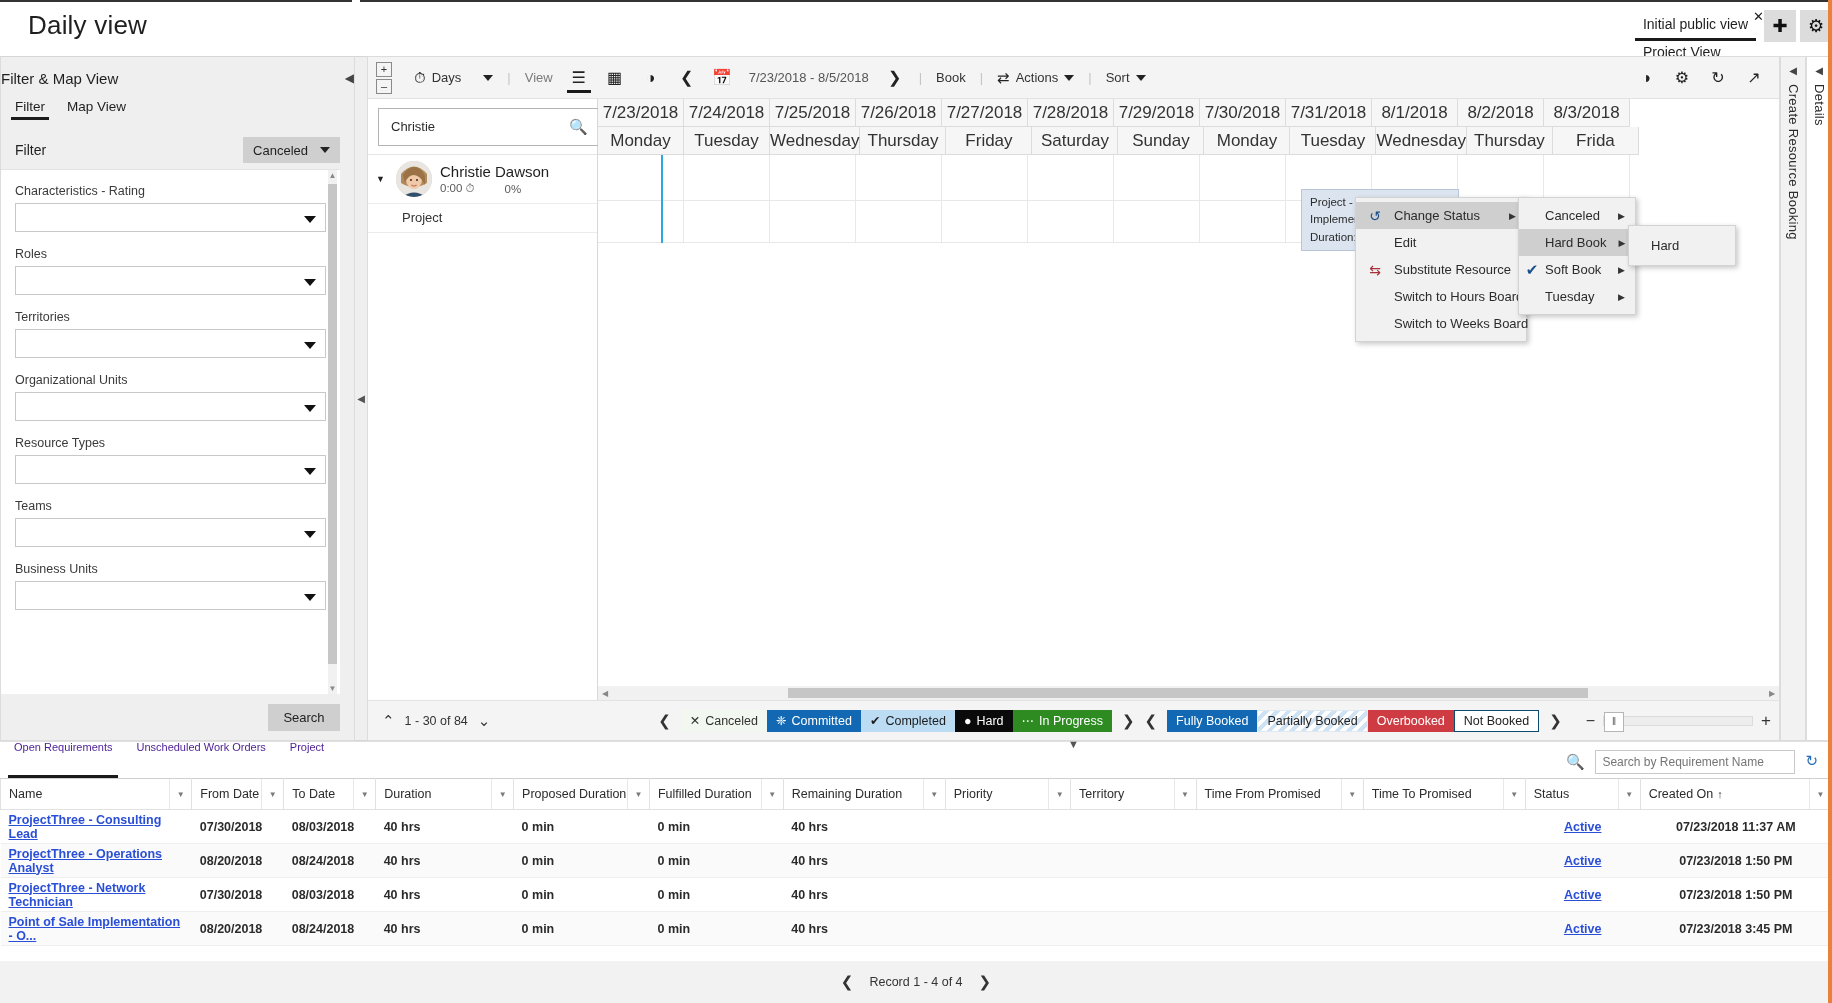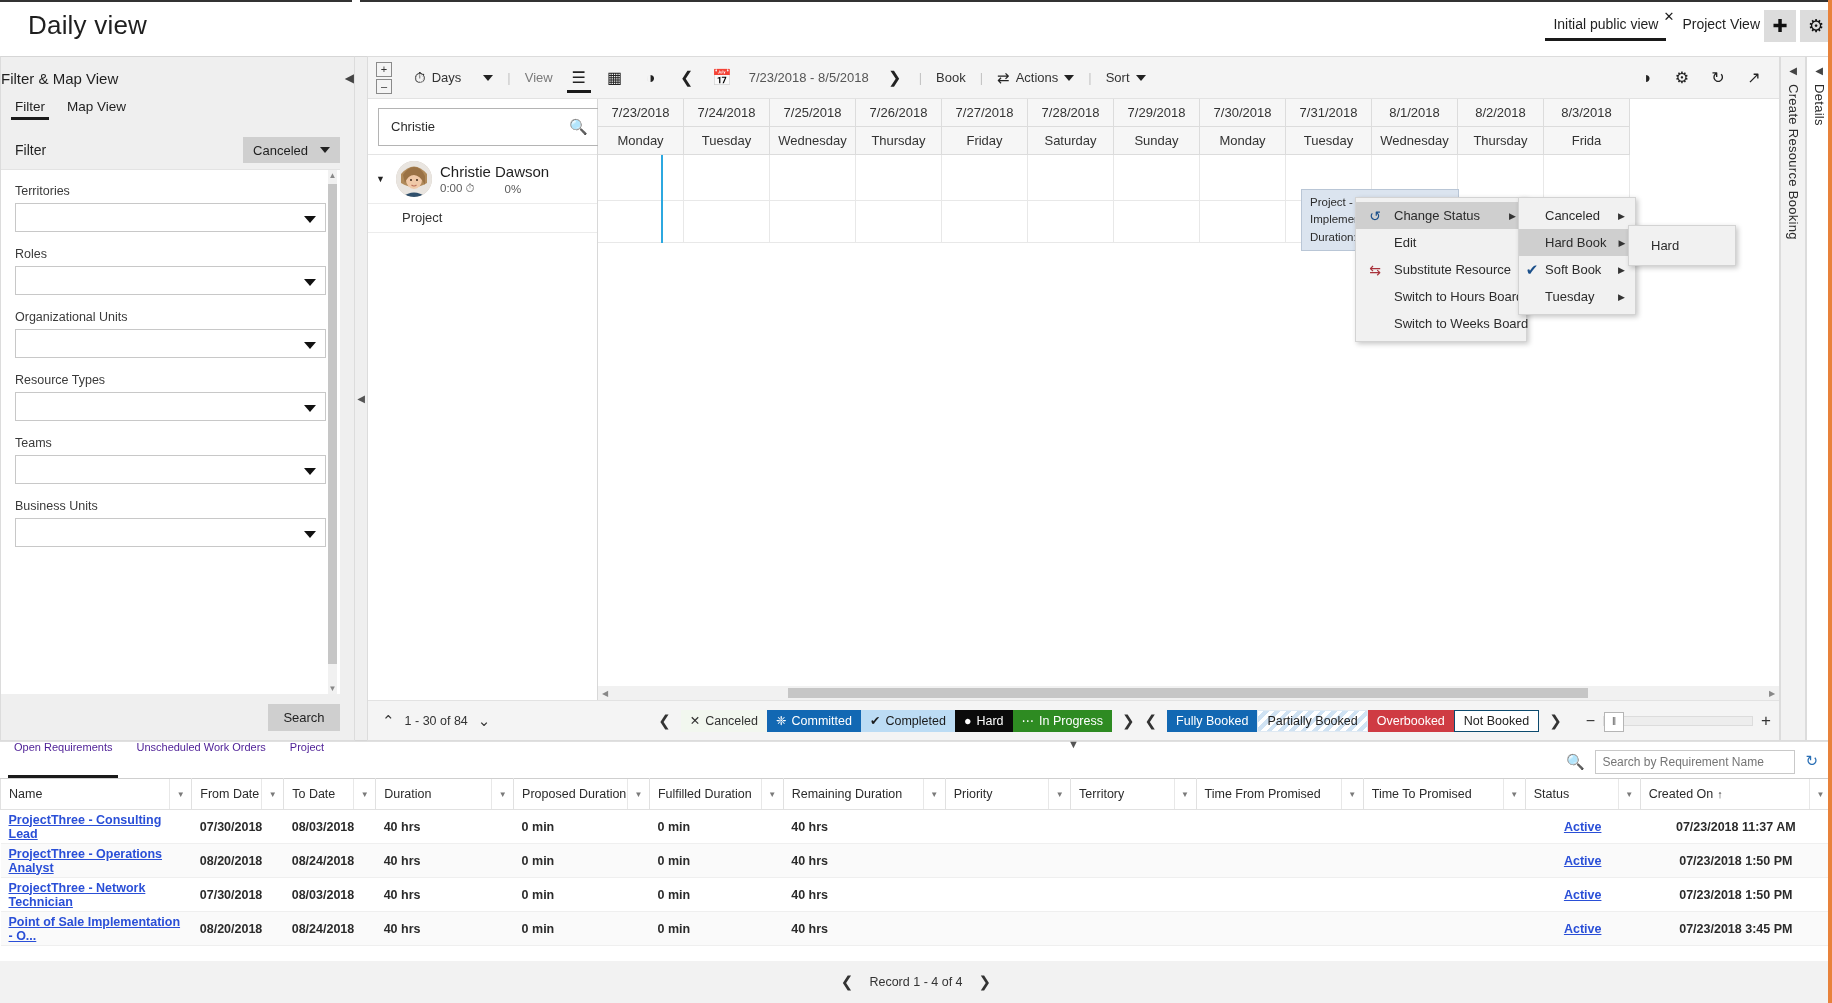--- a/index.html
+++ b/index.html
@@ -10,21 +10,21 @@
     font-size:13px; color:#2b2b2b; background:#fff;
     overflow:hidden;
     position:relative;
   }
   .app { position:absolute; inset:0; display:flex; flex-direction:column; }
 
   
   .topbar { height:56px; flex:0 0 56px; position:relative; background:#fff; border-bottom:1px solid #fff; }
   .topbar .title { position:absolute; left:28px; top:10px; font-size:26px; font-weight:400; color:#1f1f1f; letter-spacing:.2px;}
   .topline-seg { position:absolute; top:0; height:2px; background:#333; }
-  .view-tabs { position:absolute; right:60px; top:13px; display:flex; align-items:flex-start; gap:0; }
+  .view-tabs { position:absolute; right:72px; top:13px; display:flex; align-items:flex-start; gap:0;flex-direction:column; }
   .vtab { position:relative; padding:3px 12px 9px 12px; font-size:14px; color:#1f1f1f; cursor:pointer; white-space:nowrap;}
   .vtab.active:after { content:""; position:absolute; left:4px; right:4px; bottom:0; height:3px; background:#1a1a1a; }
   .vtab .closex { position:absolute; right:-4px; top:-4px; font-size:13px; color:#1a1a1a; }
   .sq-btn { width:32px; height:32px; background:#dcdcdc; display:flex; align-items:center; justify-content:center;
             font-size:18px; color:#111; cursor:pointer; }
   .topbar .plus { position:absolute; right:36px; top:10px; }
   .topbar .gear { position:absolute; right:0px;  top:10px; }
 
   
   .mid { flex:1 1 auto; display:flex; min-height:0; position:relative; }
@@ -81,21 +81,21 @@
   .res-row { display:flex; align-items:center; gap:8px; padding:6px 8px; border-bottom:1px solid #ececec; }
   .res-expand { font-size:9px; color:#222; cursor:pointer; width:12px; }
   .avatar { width:36px; height:36px; border-radius:50%; overflow:hidden; flex:0 0 36px; background:#d8cfc6; position:relative; }
   .res-name { font-size:15px; color:#1f1f1f; line-height:1.15; }
   .res-sub { font-size:11.5px; color:#5a5a5a; display:flex; gap:30px; margin-top:2px; align-items:center; }
   .res-child { font-size:13px; color:#333; padding:6px 8px 7px 34px; border-bottom:1px solid #ececec; }
 
   .grid-col { flex:1 1 auto; min-width:0; position:relative; overflow:hidden; }
   .hdr-row1, .hdr-row2 { display:flex; height:28px; }
   .hdr-cell { flex:0 0 86px; border-right:1px solid #dcdcdc; border-bottom:1px solid #dcdcdc; background:#f6f6f6;
-              display:flex; align-items:center; justify-content:center; font-size:13px; color:#333; }
+              display:flex; align-items:center; justify-content:center; font-size:17px; color:#333; }
   .body-rows { position:relative; }
   .body-row { display:flex; }
   .body-cell { flex:0 0 86px; border-right:1px solid #e8e8e8; border-bottom:1px solid #e8e8e8; background:#fff; }
   .nowline { position:absolute; top:0; bottom:0; width:2px; background:#2ca8e0; }
 
   .hscroll { position:absolute; left:0; right:0; bottom:0; height:14px; background:#f1f1f1; display:flex; align-items:center; }
   .hscroll .thumb { position:absolute; height:10px; background:#c6c6c6; }
   .hscroll .ar { width:14px; text-align:center; font-size:8px; color:#888; }
 
   
@@ -205,25 +205,29 @@
       <div class="fp-subhead">
         <span class="lbl">Filter</span>
         <button class="opt-btn">
           <span>Canceled</span>
           <span class="caret"></span>
         </button>
       </div>
 
       <div class="fp-body">
         <div class="fld">
-          <label>Territories</label>
+          <label>Characteristics - Rating</label>
           <div class="combo"></div>
         </div>
         <div class="fld">
           <label>Roles</label>
+          <div class="combo"></div>
+        </div>
+        <div class="fld">
+          <label>Territories</label>
           <div class="combo"></div>
         </div>
         <div class="fld">
           <label>Organizational Units</label>
           <div class="combo"></div>
         </div>
         <div class="fld">
           <label>Resource Types</label>
           <div class="combo"></div>
         </div>

